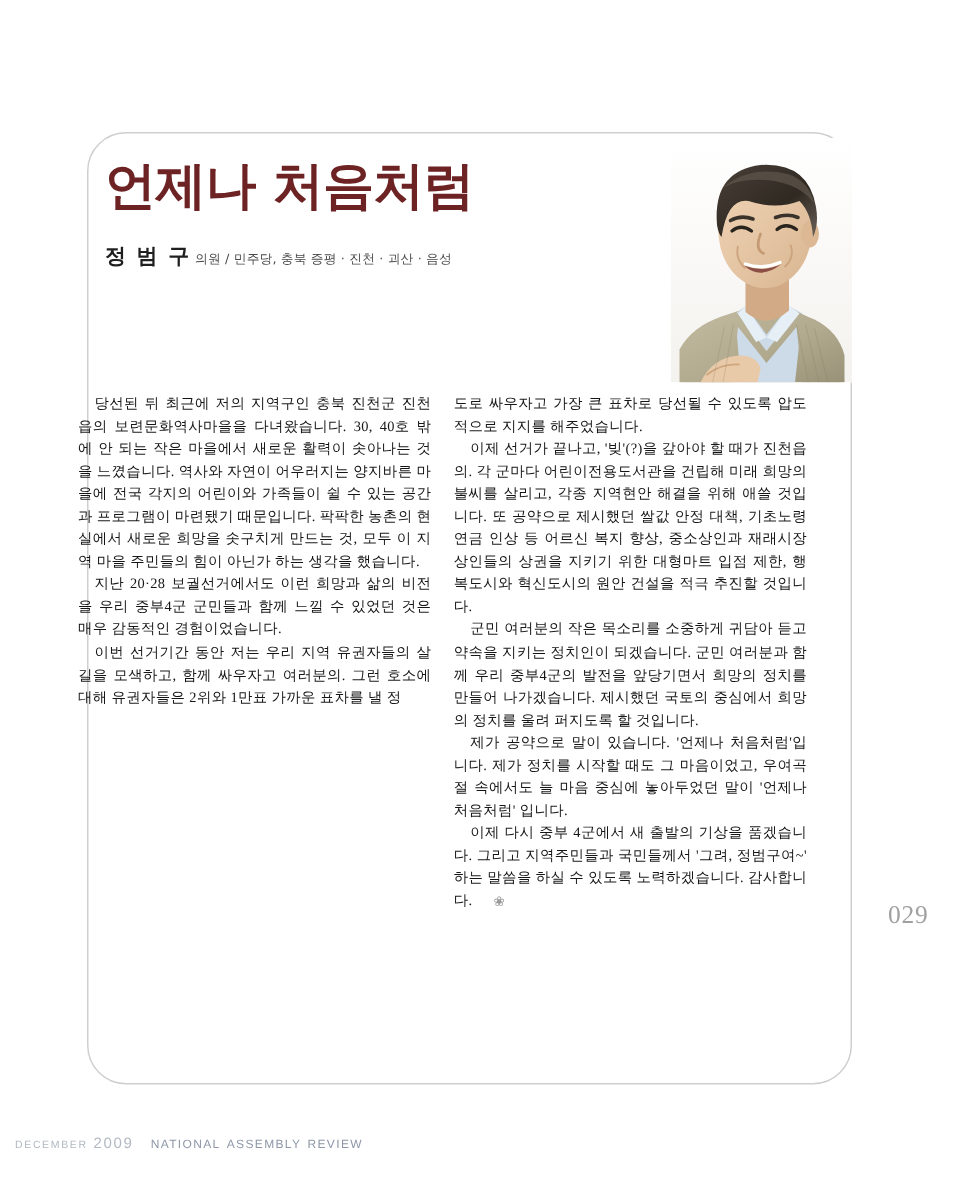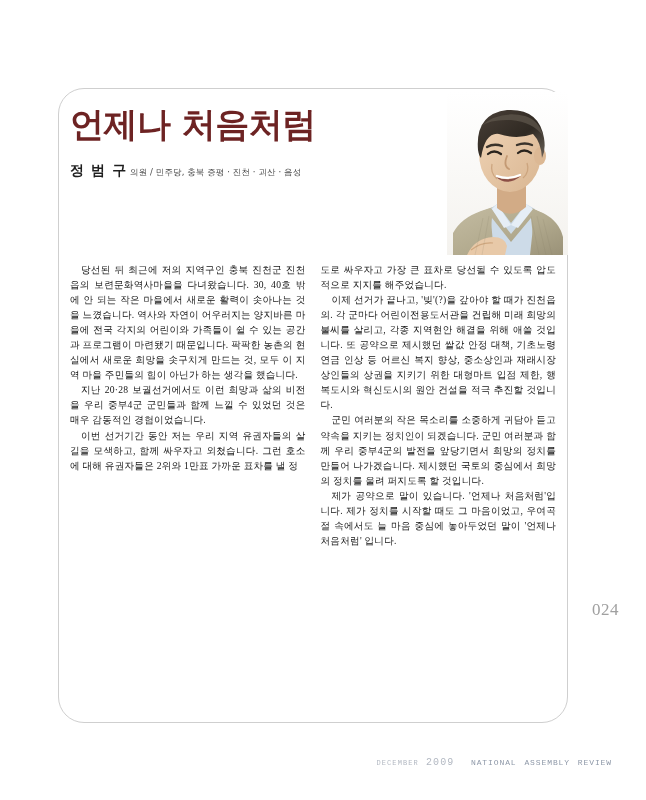--- a/index.html
+++ b/index.html
@@ -68,21 +68,21 @@
     width: 121px;
     height: 163px;
     overflow: hidden;
     background: #ffffff;
   }
   .portrait svg { display: block; }
 
   
   .columns {
     position: absolute;
-    left: 70px;
+    left: 52px;
     top: 262px;
     width: 486px;
     display: flex;
     gap: 15px;
     justify-content: flex-end;
   }
   .col {
     width: 236px;
   }
   .col p {
@@ -117,23 +117,23 @@
     color: #a0a0a0;
     letter-spacing: 0.5px;
   }
 
   
   .footer {
     position: absolute;
     left: 0;
     top: 752px;
     width: 612px;
-    text-align: right;
-    font-family: Liberation Mono, monospace;
+    font-family: Liberation Sans, sans-serif;
     white-space: nowrap;
+    padding-left: 10px;
   }
   .footer .issue {
     font-size: 10px;
     color: #b2b8c2;
     letter-spacing: 1.1px;
     font-variant: small-caps;
     text-transform: lowercase;
   }
   .footer .magazine {
     font-size: 11.5px;
@@ -224,28 +224,29 @@
       <path d="M42 124 L35 163"></path>
         <path d="M36 126 L28 163"></path>
     </g>
   </svg>
 </div>
 
 <div class="columns">
   <div class="col">
     <p>당선된 뒤 최근에 저의 지역구인 충북 진천군 진천읍의 보련문화역사마을을 다녀왔습니다. 30, 40호 밖에 안 되는 작은 마을에서 새로운 활력이 솟아나는 것을 느꼈습니다. 역사와 자연이 어우러지는 양지바른 마을에 전국 각지의 어린이와 가족들이 쉴 수 있는 공간과 프로그램이 마련됐기 때문입니다. 팍팍한 농촌의 현실에서 새로운 희망을 솟구치게 만드는 것, 모두 이 지역 마을 주민들의 힘이 아닌가 하는 생각을 했습니다.</p>
     <p>지난 20·28 보궐선거에서도 이런 희망과 삶의 비전을 우리 중부4군 군민들과 함께 느낄 수 있었던 것은 매우 감동적인 경험이었습니다.</p>
-    <p>이번 선거기간 동안 저는 우리 지역 유권자들의 살 길을 모색하고, 함께 싸우자고 외쳤습니다. 그런 호소에 대해 유권자들은 2위와 1만표 가까운 표차를 낼 정</p>
+    <p>이번 선거기간 동안 저는 우리 지역 유권자들의 살 길을 모색하고, 함께 싸우자고 여러분의. 그런 호소에 대해 유권자들은 2위와 1만표 가까운 표차를 낼 정</p>
   </div>
   <div class="col">
     <p class="cont">도로 싸우자고 가장 큰 표차로 당선될 수 있도록 압도적으로 지지를 해주었습니다.</p>
     <p>이제 선거가 끝나고, '빚'(?)을 갚아야 할 때가 진천읍의. 각 군마다 어린이전용도서관을 건립해 미래 희망의 불씨를 살리고, 각종 지역현안 해결을 위해 애쓸 것입니다. 또 공약으로 제시했던 쌀값 안정 대책, 기초노령연금 인상 등 어르신 복지 향상, 중소상인과 재래시장 상인들의 상권을 지키기 위한 대형마트 입점 제한, 행복도시와 혁신도시의 원안 건설을 적극 추진할 것입니다.</p>
     <p>군민 여러분의 작은 목소리를 소중하게 귀담아 듣고 약속을 지키는 정치인이 되겠습니다. 군민 여러분과 함께 우리 중부4군의 발전을 앞당기면서 희망의 정치를 만들어 나가겠습니다. 제시했던 국토의 중심에서 희망의 정치를 울려 퍼지도록 할 것입니다.</p>
     <p>제가 공약으로 말이 있습니다. '언제나 처음처럼'입니다. 제가 정치를 시작할 때도 그 마음이었고, 우여곡절 속에서도 늘 마음 중심에 놓아두었던 말이 '언제나 처음처럼' 입니다.</p>
+    <p><span>이제 다시 중부 4군에서 새 출발의 기상을 품겠습니다. 그리고 지역주민들과 국민들께서 '그려, 정범구여~' 하는 말씀을 하실 수 있도록 노력하겠습니다. 감사합니다.</span><span class="end-mark">❀</span></p>
   </div>
 </div>
 
-<div class="page-number">024</div>
+<div class="page-number">029</div>
 
 <div class="footer">
   <span class="issue">December 2009</span>
   <span class="magazine">National Assembly Review</span>
 </div>
 
 </body></html>

